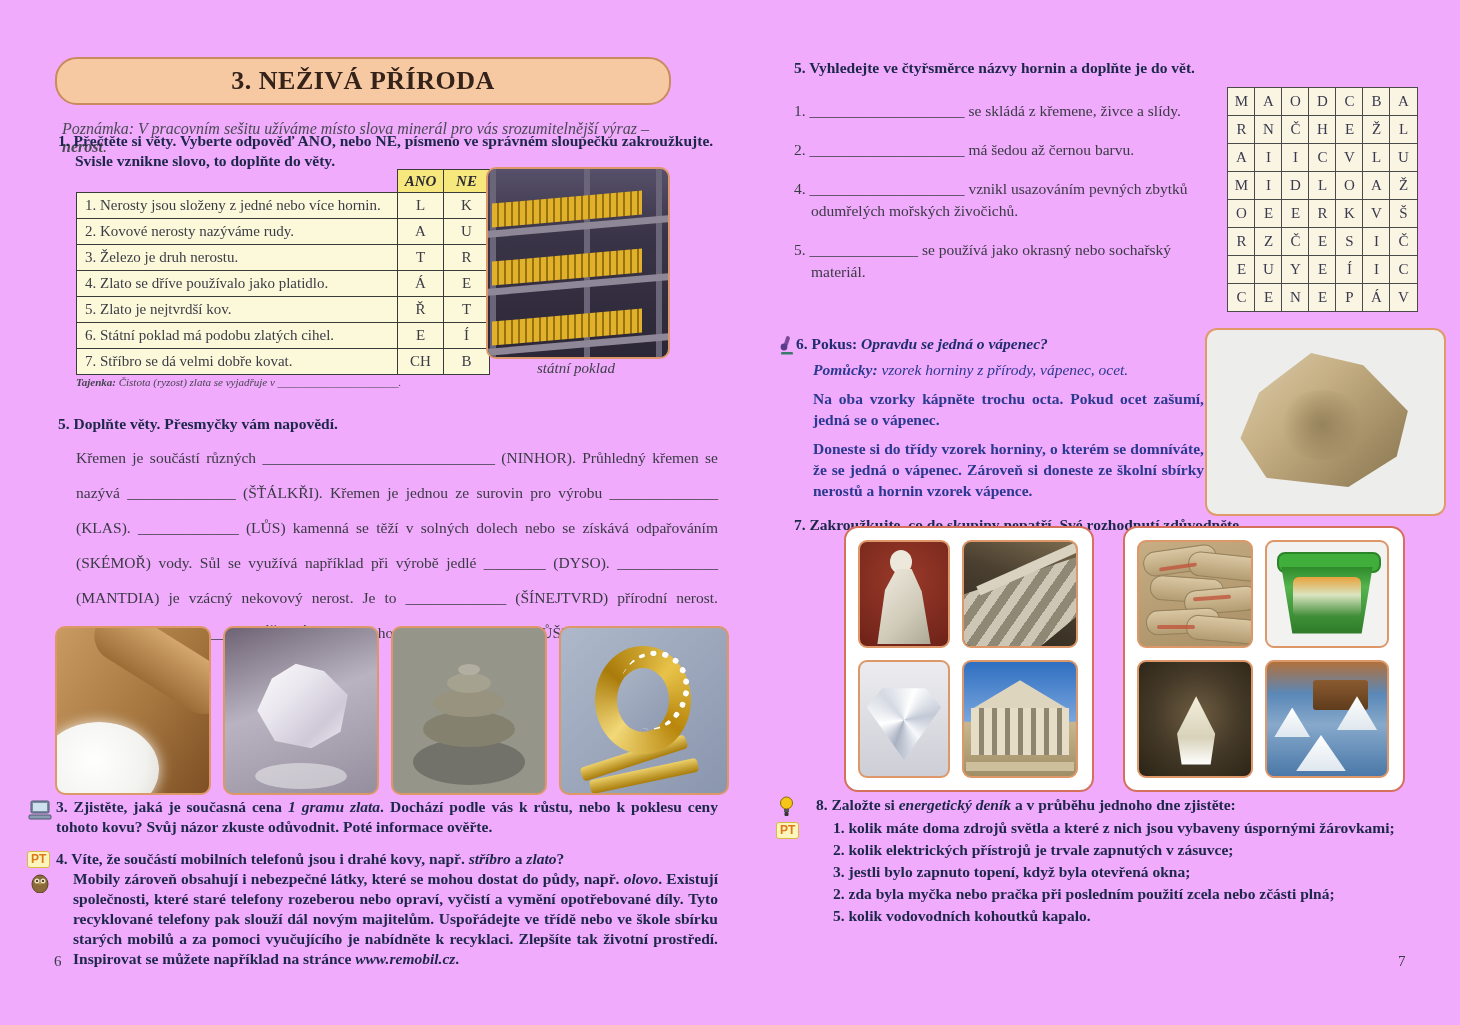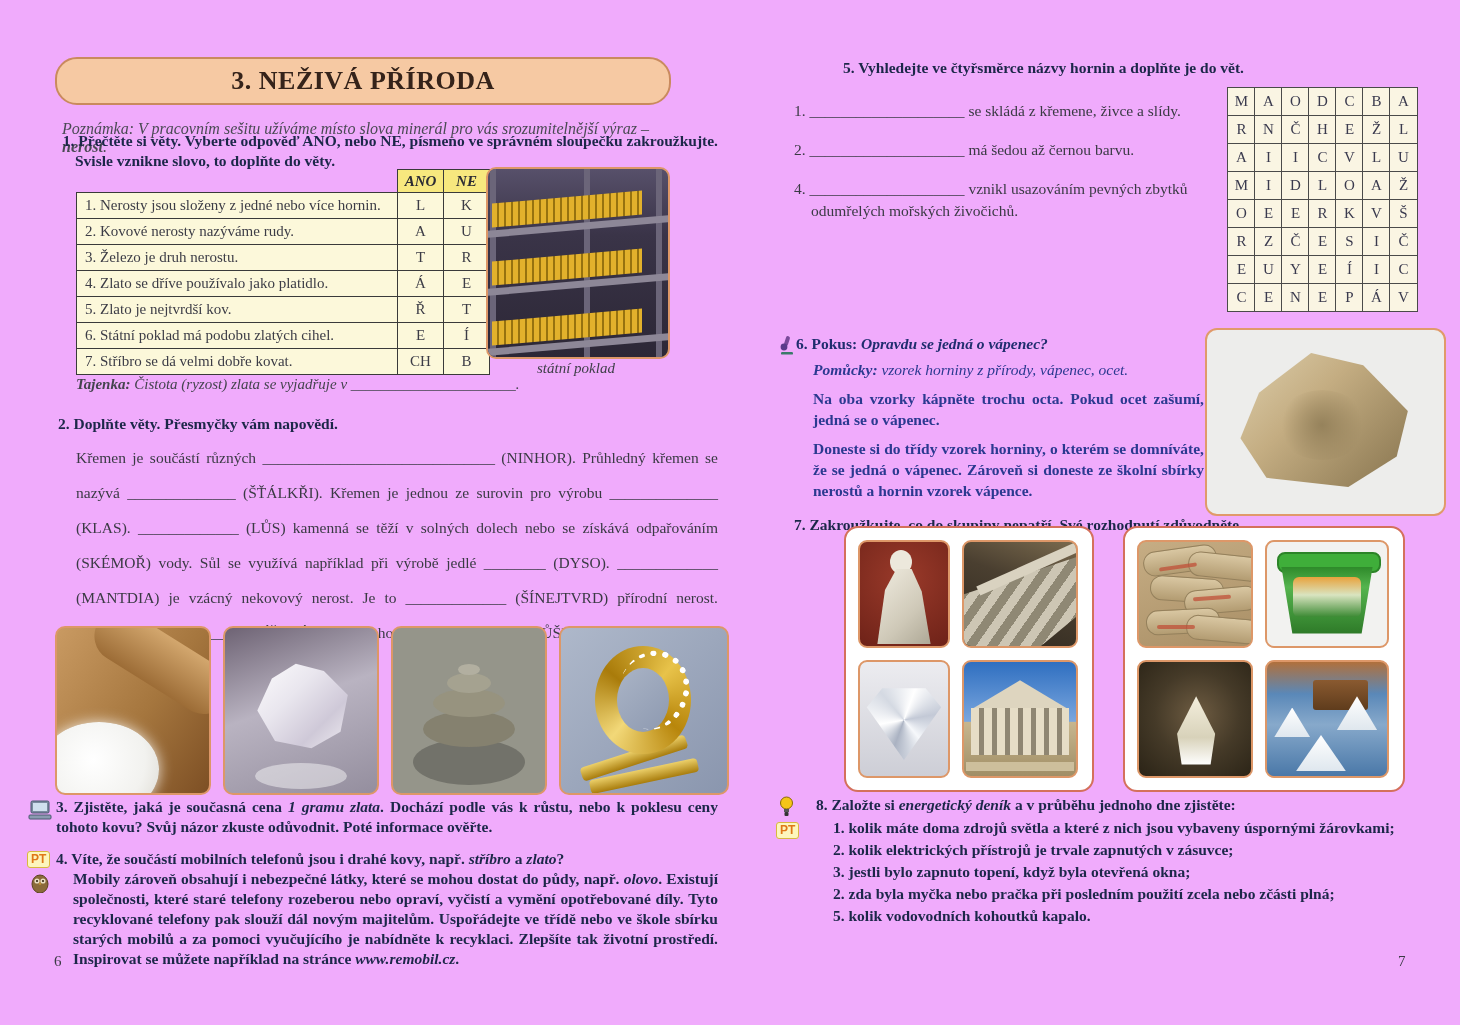--- a/index.html
+++ b/index.html
@@ -3,21 +3,21 @@
 <meta charset="utf-8">
 <style>
   html,body{margin:0;padding:0;background:#ffffff;}
   .sheet{position:relative;width:1460px;height:1025px;background:#f0abfc;overflow:hidden;
          font-family:"Liberation Serif", serif;color:#3c3c46;padding-left:44px;}
   .abs{position:absolute;}
   .b{font-weight:bold;}
   .i{font-style:italic;}
   .bi{font-weight:bold;font-style:italic;}
   .u{text-decoration:underline;}
-  .nowrap{white-space:nowrap;text-align:right;}
+  .nowrap{white-space:nowrap;}
 
   
   .l-banner{left:55px;top:57px;width:612px;height:44px;background:#f6c9a3;
             border:2px solid #c98a5e;border-radius:22px;display:flex;align-items:center;justify-content:center;}
   .l-banner .t{font-size:26px;font-weight:bold;color:#35231a;letter-spacing:.5px;}
   .l-note{left:62px;top:120px;width:610px;font-style:italic;font-size:16px;color:#4a4a54;}
   .ex-head{font-weight:bold;color:#1c2749;font-size:15.5px;line-height:20px;}
   .l-ex1h{left:58px;top:131px;width:660px;}
   .l-ex1h .l2{padding-left:17px;}
 
@@ -32,21 +32,21 @@
   .t-letter{width:45px;margin-left:-1px;text-align:center;}
 
   .l-vault{left:486px;top:167px;width:180px;height:188px;border:2px solid #dd9768;border-radius:10px;
            overflow:hidden;background:linear-gradient(180deg,#57506a 0%,#3a3448 35%,#2c2736 100%);}
   .shelfbar{position:absolute;left:0;width:100%;height:7px;background:#8d8797;transform:skewY(-5deg);}
   .goldband{position:absolute;left:4px;width:150px;height:24px;transform:skewY(-5deg);
             background:repeating-linear-gradient(90deg,#e2b12c 0 5px,#96720f 5px 7px);}
   .vpost{position:absolute;top:0;width:6px;height:100%;background:#6b6579;}
   .l-caption{left:486px;top:360px;width:180px;text-align:center;font-style:italic;font-size:15px;color:#3f3f49;}
 
-  .l-tajenka{left:76px;top:376px;width:620px;font-style:italic;font-size:15px;color:#44444e;}
+  .l-tajenka{left:76px;top:376px;width:620px;font-style:italic;font-size:11px;color:#44444e;}
   .l-ex2h{left:58px;top:414px;width:620px;}
   .l-ex2b{left:76px;top:440px;width:642px;font-size:15.5px;line-height:35px;text-align:justify;color:#3a3a44;}
 
   .l-photos{left:55px;top:626px;width:660px;display:flex;gap:12px;}
   .photo{height:165px;border:2px solid #dd9768;border-radius:10px;overflow:hidden;position:relative;flex:none;}
   .ph-salt{width:152px;background:linear-gradient(125deg,#c99a62 0%,#a5763e 55%,#7d4f24 100%);}
   .ph-salt .pile{position:absolute;left:-18px;bottom:-24px;width:120px;height:95px;border-radius:50%;
                  background:radial-gradient(circle at 45% 40%,#ffffff 0%,#f2f2ef 60%,#d8d5cc 100%);box-shadow:0 0 14px rgba(255,255,255,.8);}
   .ph-salt .pestle{position:absolute;right:-28px;top:8px;width:150px;height:52px;border-radius:26px;
                    background:linear-gradient(180deg,#d3a76e,#9c6c36);transform:rotate(32deg);}
@@ -246,21 +246,21 @@
     <div class="shelfbar" style="top:112px;"></div>
     <div class="goldband" style="top:146px;"></div>
     <div class="shelfbar" style="top:172px;"></div>
   </div>
   <div class="abs l-caption">státní poklad</div>
 
   <div class="abs l-tajenka">
     <span><span class="seg b">Tajenka: </span><span class="seg">Čistota (ryzost) zlata se vyjadřuje v ______________________.</span></span>
   </div>
 
-  <div class="abs l-ex2h ex-head">2. Doplňte věty. Přesmyčky vám napovědí.</div>
+  <div class="abs l-ex2h ex-head">5. Doplňte věty. Přesmyčky vám napovědí.</div>
   <div class="abs l-ex2b">Křemen je součástí různých ______________________________ (NINHOR). Průhledný křemen se nazývá ______________ (ŠŤÁLKŘI). Křemen je jednou ze surovin pro výrobu ______________ (KLAS). _____________ (LŮS) kamenná se těží v solných dolech nebo se získává odpařováním (SKÉMOŘ) vody. Sůl se využívá například při výrobě jedlé ________ (DYSO). _____________ (MANTDIA) je vzácný nekovový nerost. Je to _____________ (ŠÍNEJTVRD) přírodní nerost. Používá se k ___________ (NÍŘEZÁ) nebo ke zhotovení ___________ (KŮŠPER).</div>
 
   <div class="abs l-photos">
     <div class="photo ph-salt">
       <div class="pestle"></div>
       <div class="pile"></div>
     </div>
     <div class="photo ph-crystal">
       <div class="xtal"></div>
       <div class="refl"></div>
@@ -314,20 +314,21 @@
 
   <div class="abs r-ex5items">
 
       <div class="ex5-item"><span>1.</span> <span>____________________</span> <span>se skládá z křemene, živce a slídy.</span></div>
 
       <div class="ex5-item"><span>2.</span> <span>____________________</span> <span>má šedou až černou barvu.</span></div>
 
 
       <div class="ex5-item"><span>4.</span> <span>____________________</span> <span>vznikl usazováním pevných zbytků odumřelých mořských živočichů.</span></div>
 
+      <div class="ex5-item"><span>5.</span> <span>______________</span> <span>se používá jako okrasný nebo sochařský materiál.</span></div>
     </div>
 
   <div class="abs r-ws">
 
   <div class="ws-cell">M</div>
       <div class="ws-cell">A</div>
       <div class="ws-cell">O</div>
       <div class="ws-cell">D</div>
       <div class="ws-cell">C</div>
       <div class="ws-cell">B</div>

